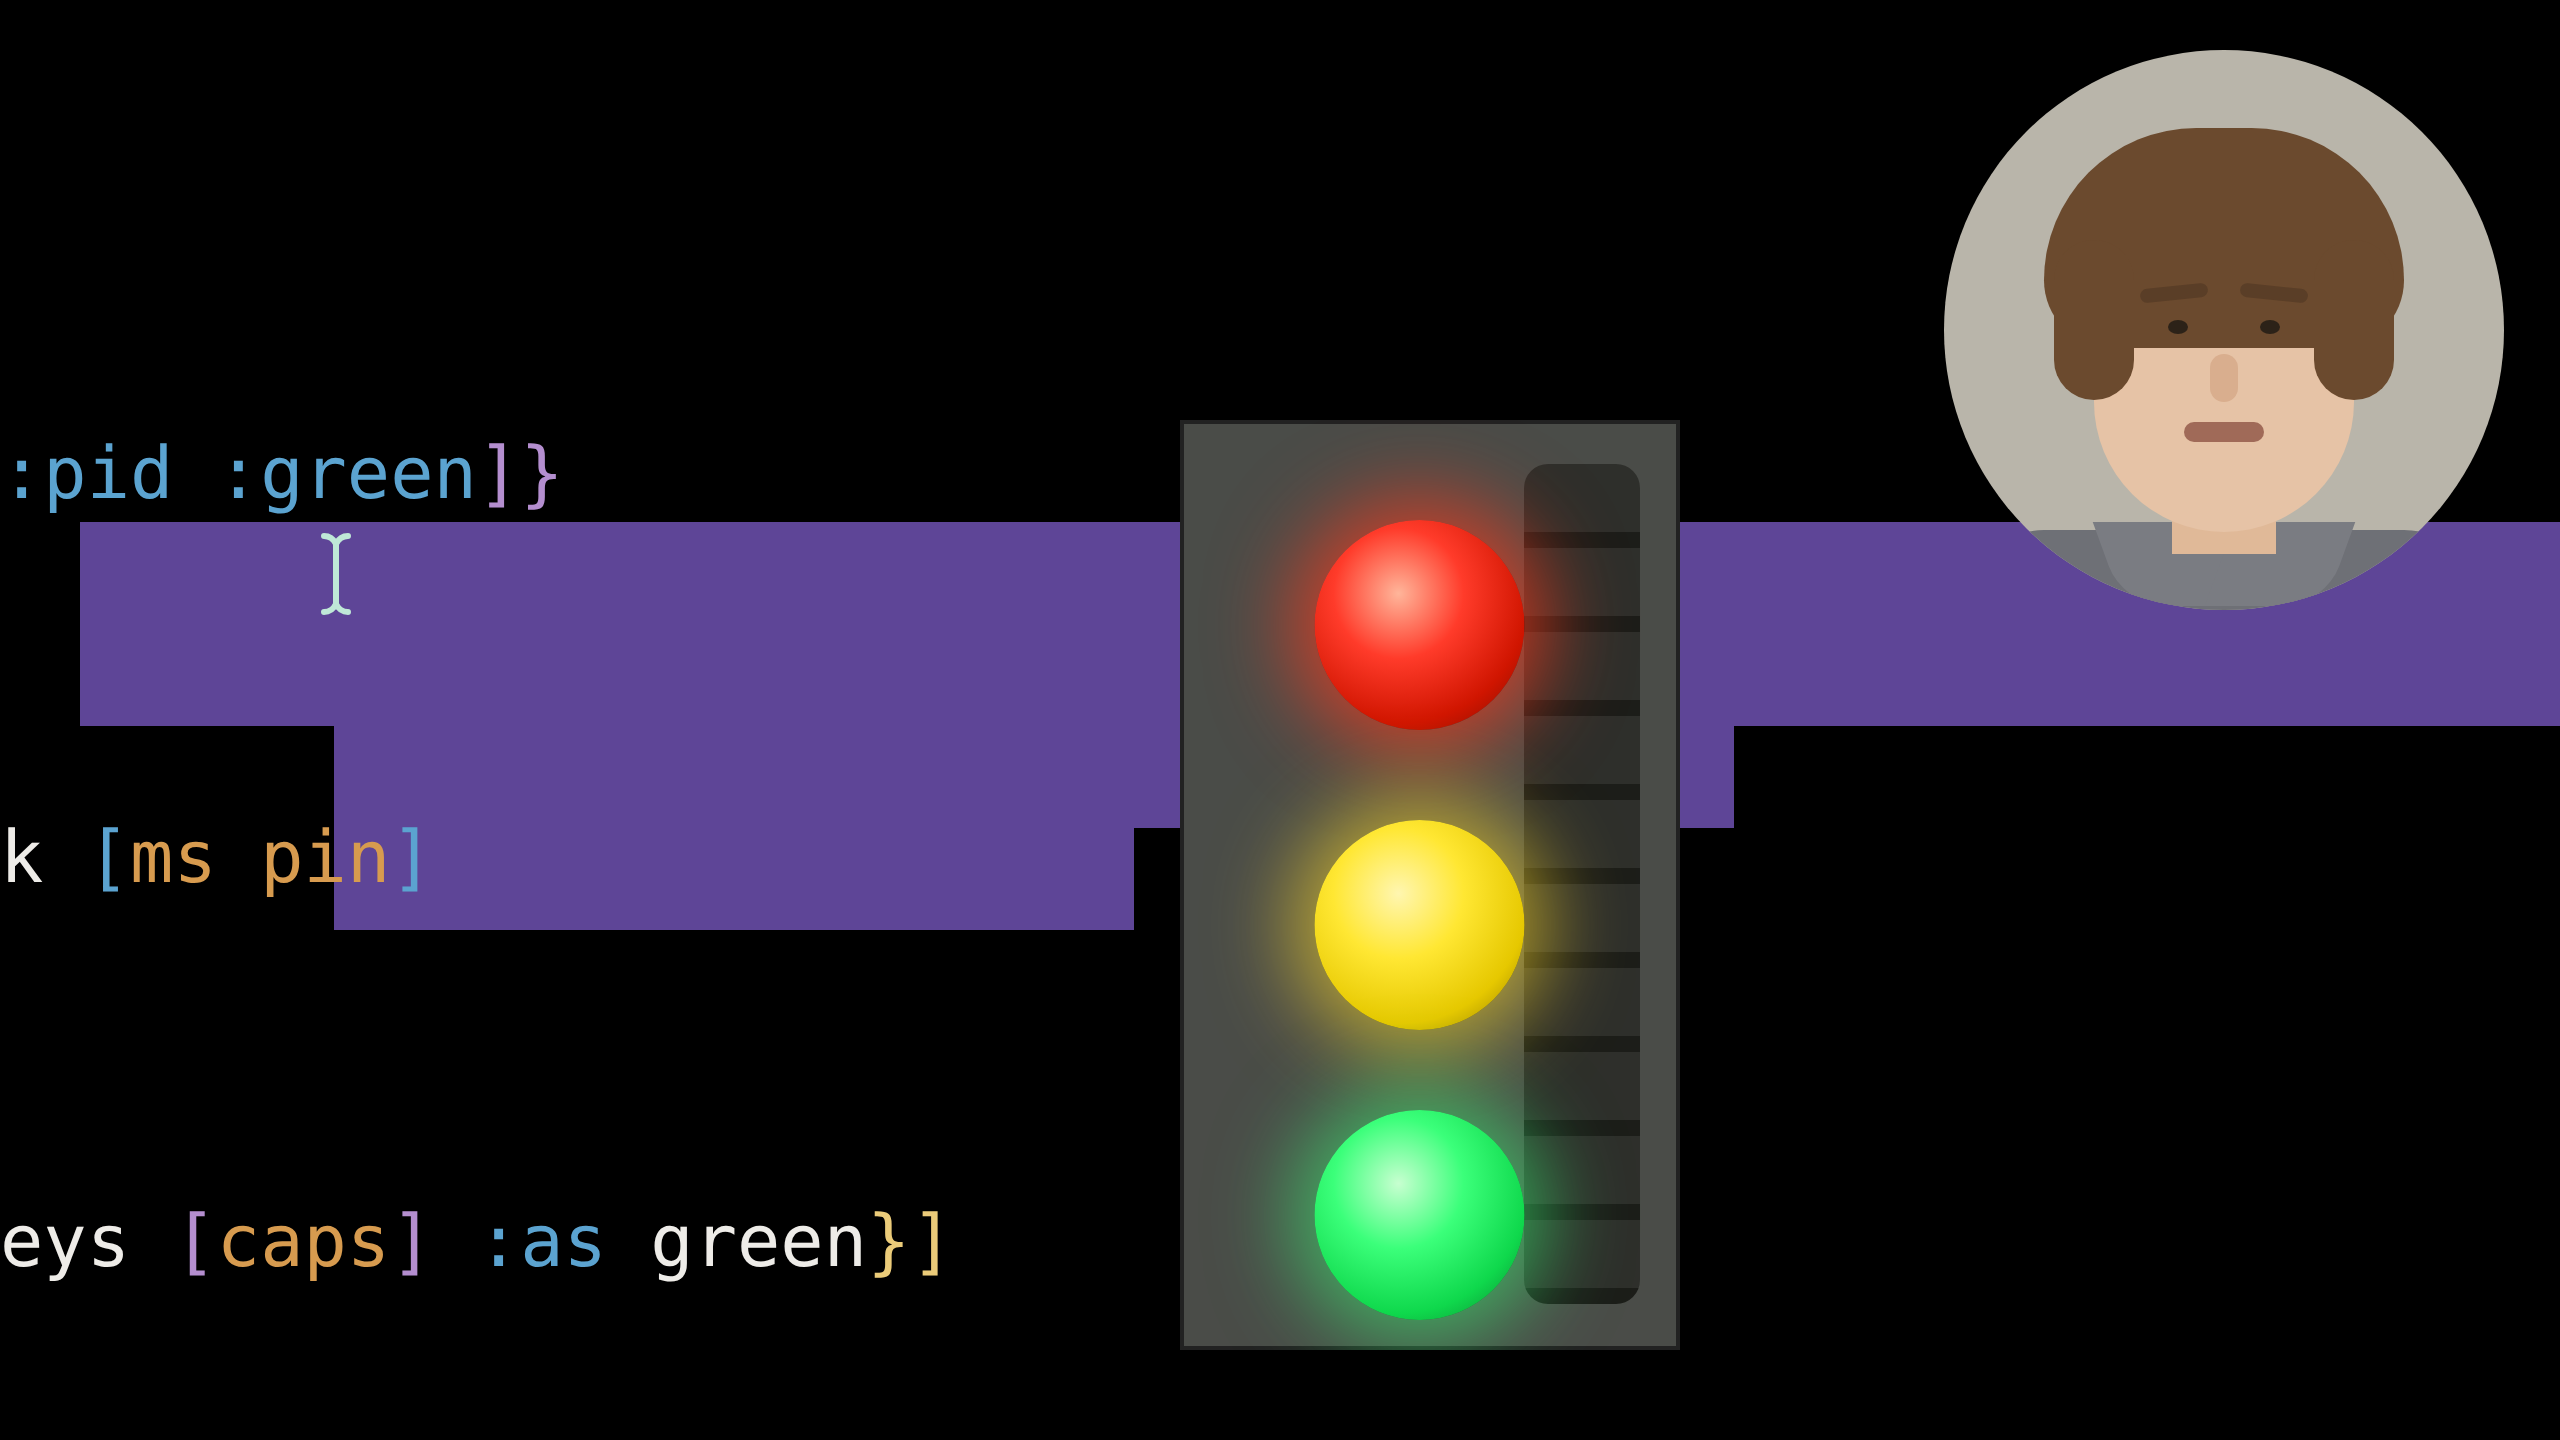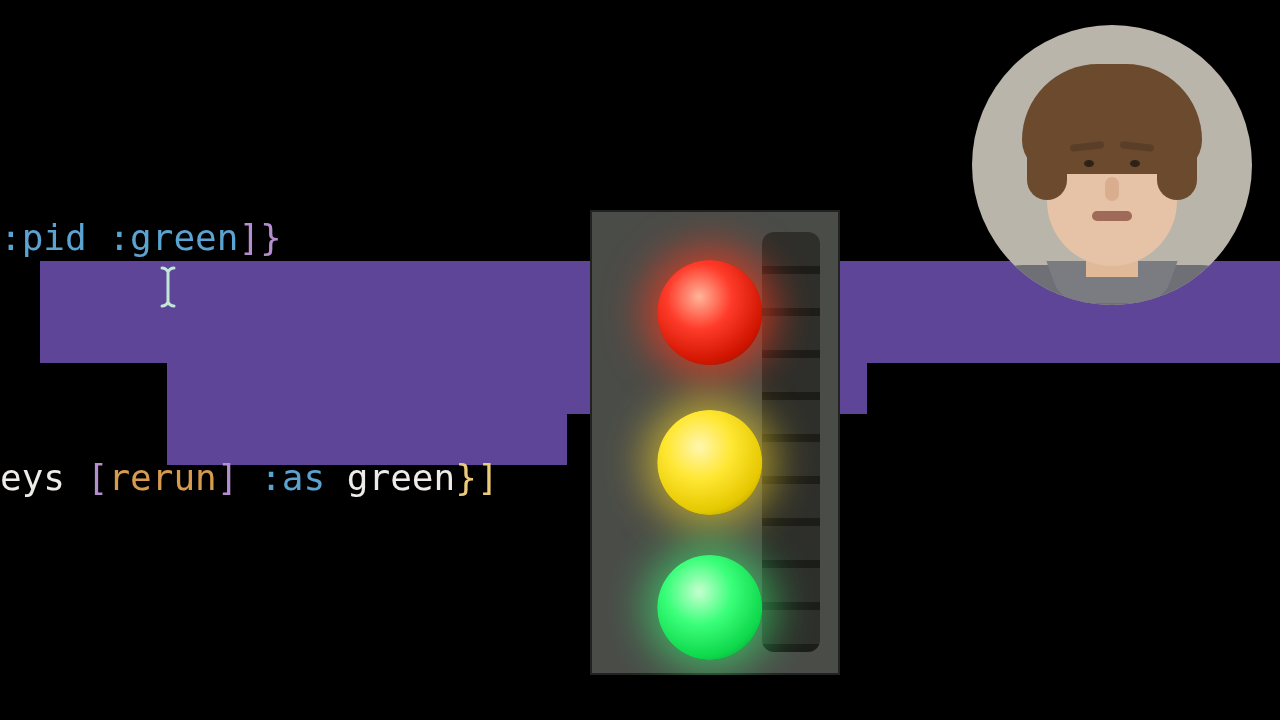--- a/index.html
+++ b/index.html
@@ -46,22 +46,23 @@
 <div class="stage">
 
 <div class="sel selA"></div>
 <div class="sel selB"></div>
 <div class="sel selC"></div>
 
 <div class="code">
   
   <div class="line"><span class="tok-b">:pid</span><span class="tok-w"> </span><span class="tok-b">:green</span><span class="tok-p">]}</span></div>
   
+  <div class="line"><span class="tok-w">k </span><span class="tok-b">[</span><span class="tok-o">ms</span><span class="tok-w"> </span><span class="tok-o">pin</span><span class="tok-b">]</span></div>
   
-  <div class="line"><span class="tok-w">eys </span><span class="tok-p">[</span><span class="tok-o">rerun</span><span class="tok-p">]</span><span class="tok-b"> :as </span><span class="tok-w">green</span><span class="tok-y">}]</span></div>
+  <div class="line"><span class="tok-w">eys </span><span class="tok-p">[</span><span class="tok-o">caps</span><span class="tok-p">]</span><span class="tok-b"> :as </span><span class="tok-w">green</span><span class="tok-y">}]</span></div>
   
   
   
   
   
   
   
   
   
   

